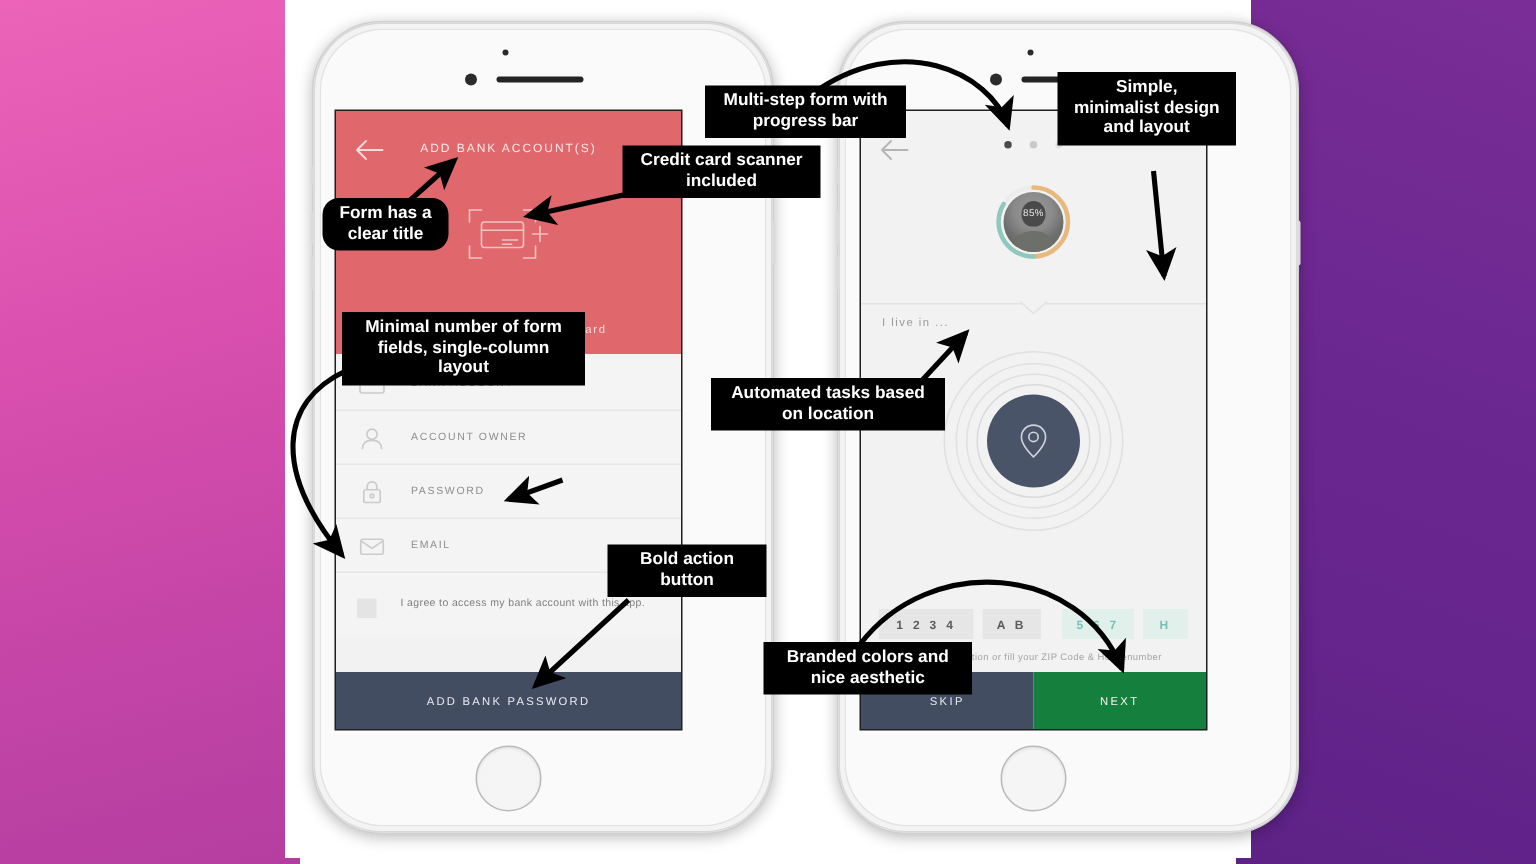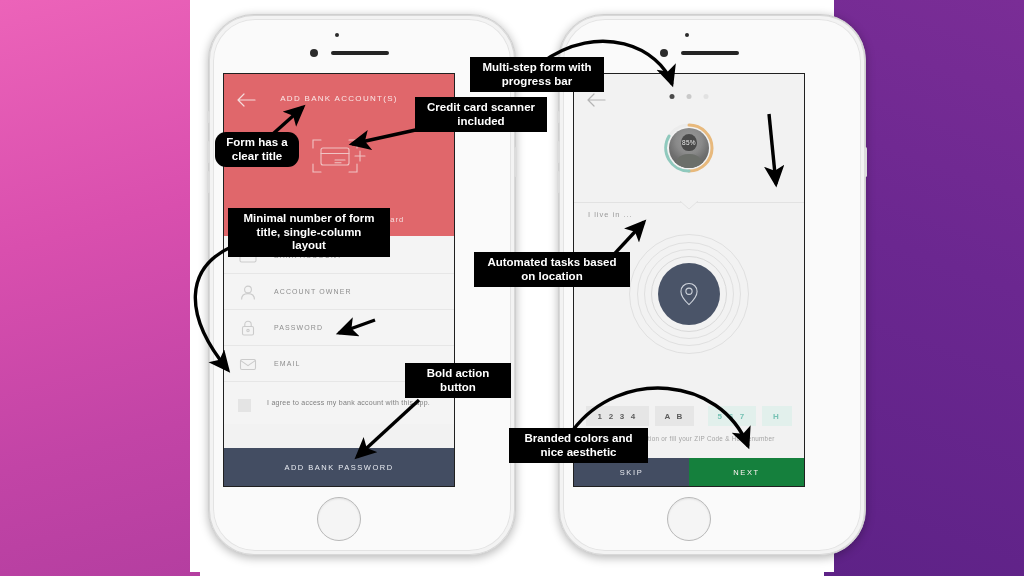--- a/index.html
+++ b/index.html
@@ -163,21 +163,21 @@
   .zip-cell{
     height:20px; display:flex; align-items:center; justify-content:center;
     font-size:8px; letter-spacing:2.2px; font-weight:600;
   }
   .zip-gray{ background:#e6e6e6; color:#5c5c5c; }
   .zip-mint{ background:#e2f0ec; color:#77c2b4; }
   .gps-hint{
     position:absolute; left:10px; right:10px; bottom:44px;
     text-align:center; color:#a4a4a4; font-size:6.3px; letter-spacing:.3px;
   }
-  .rp-cta{ position:absolute; left:0; right:0; bottom:0; height:28px; display:flex; }
+  .rp-cta{ position:absolute; left:0; right:0; bottom:0; height:38px; display:flex; }
   .rp-cta div{ flex:1; display:flex; align-items:center; justify-content:center; font-size:7.5px; letter-spacing:1.6px; }
   .btn-skip{ background:#434d62; color:#e8eaf0; }
   .btn-next{ background:#15803d; color:#fff3f3; }
 
   
   .anno{
     position:absolute; background:#000; color:#fff;
     font-weight:bold; text-align:center; line-height:1.18;
     padding:4px 7px; font-size:11.5px; z-index:40;
     white-space:pre-line;
@@ -374,22 +374,25 @@
       <path d="M573,430 C620,368 720,376 748,446"></path>
     </g>
   </svg>
 
   <div class="anno" style="left:215px; top:132px; width:70px;border-radius:11px;">Form has a
 clear title</div>
   <div class="anno" style="left:415px; top:97px;  width:118px;">Credit card scanner
 included</div>
   <div class="anno" style="left:470px; top:57px;  width:120px;">Multi-step form with
 progress bar</div>
+  <div class="anno" style="left:705px; top:48px;  width:105px;">Simple,
+minimalist design
+and layout</div>
   <div class="anno" style="left:228px; top:208px; width:148px;">Minimal number of form
-title, single-column
+fields, single-column
 layout</div>
   <div class="anno" style="left:474px; top:252px; width:142px;">Automated tasks based
 on location</div>
   <div class="anno" style="left:405px; top:363px; width:92px;">Bold action
 button</div>
   <div class="anno" style="left:509px; top:428px; width:125px;">Branded colors and
 nice aesthetic</div>
 </div>
 
 </body></html>

